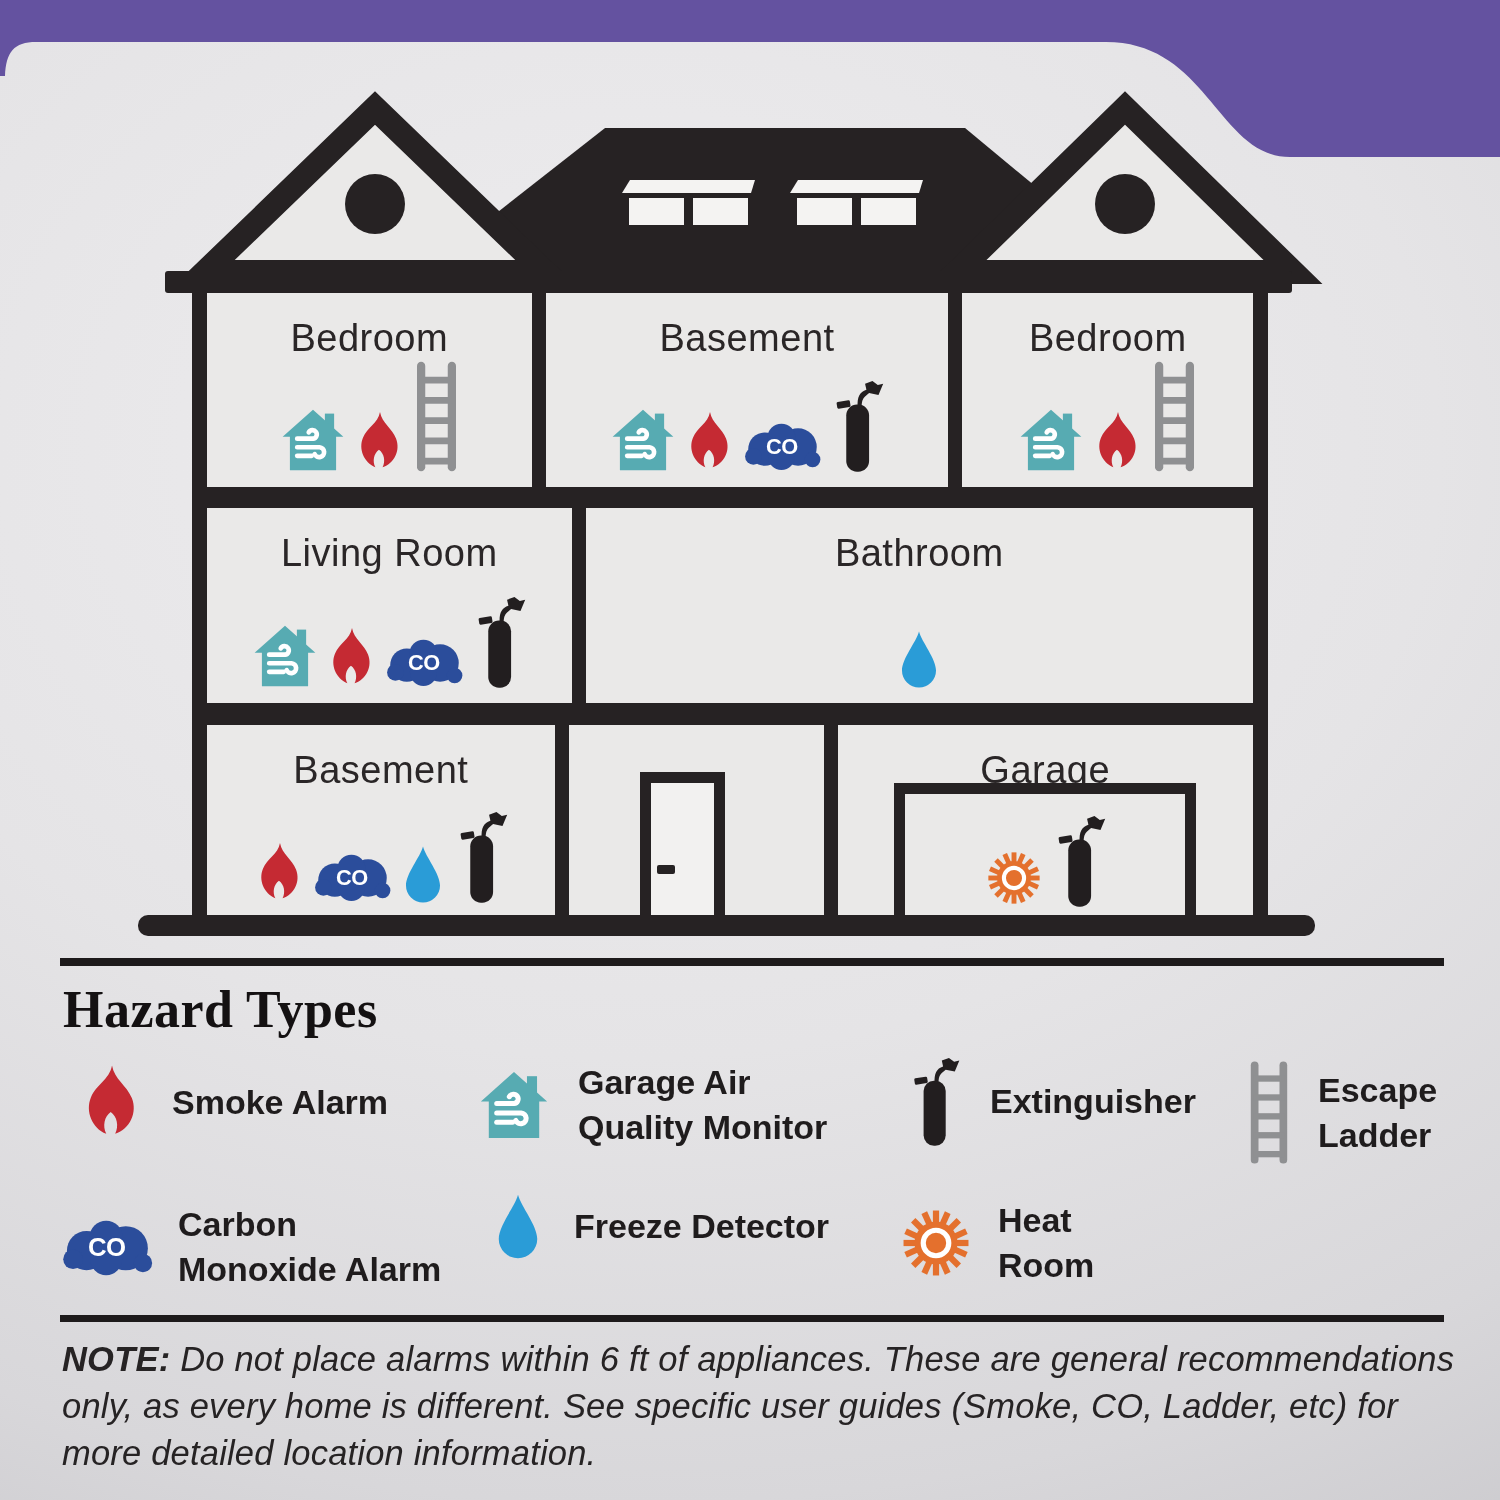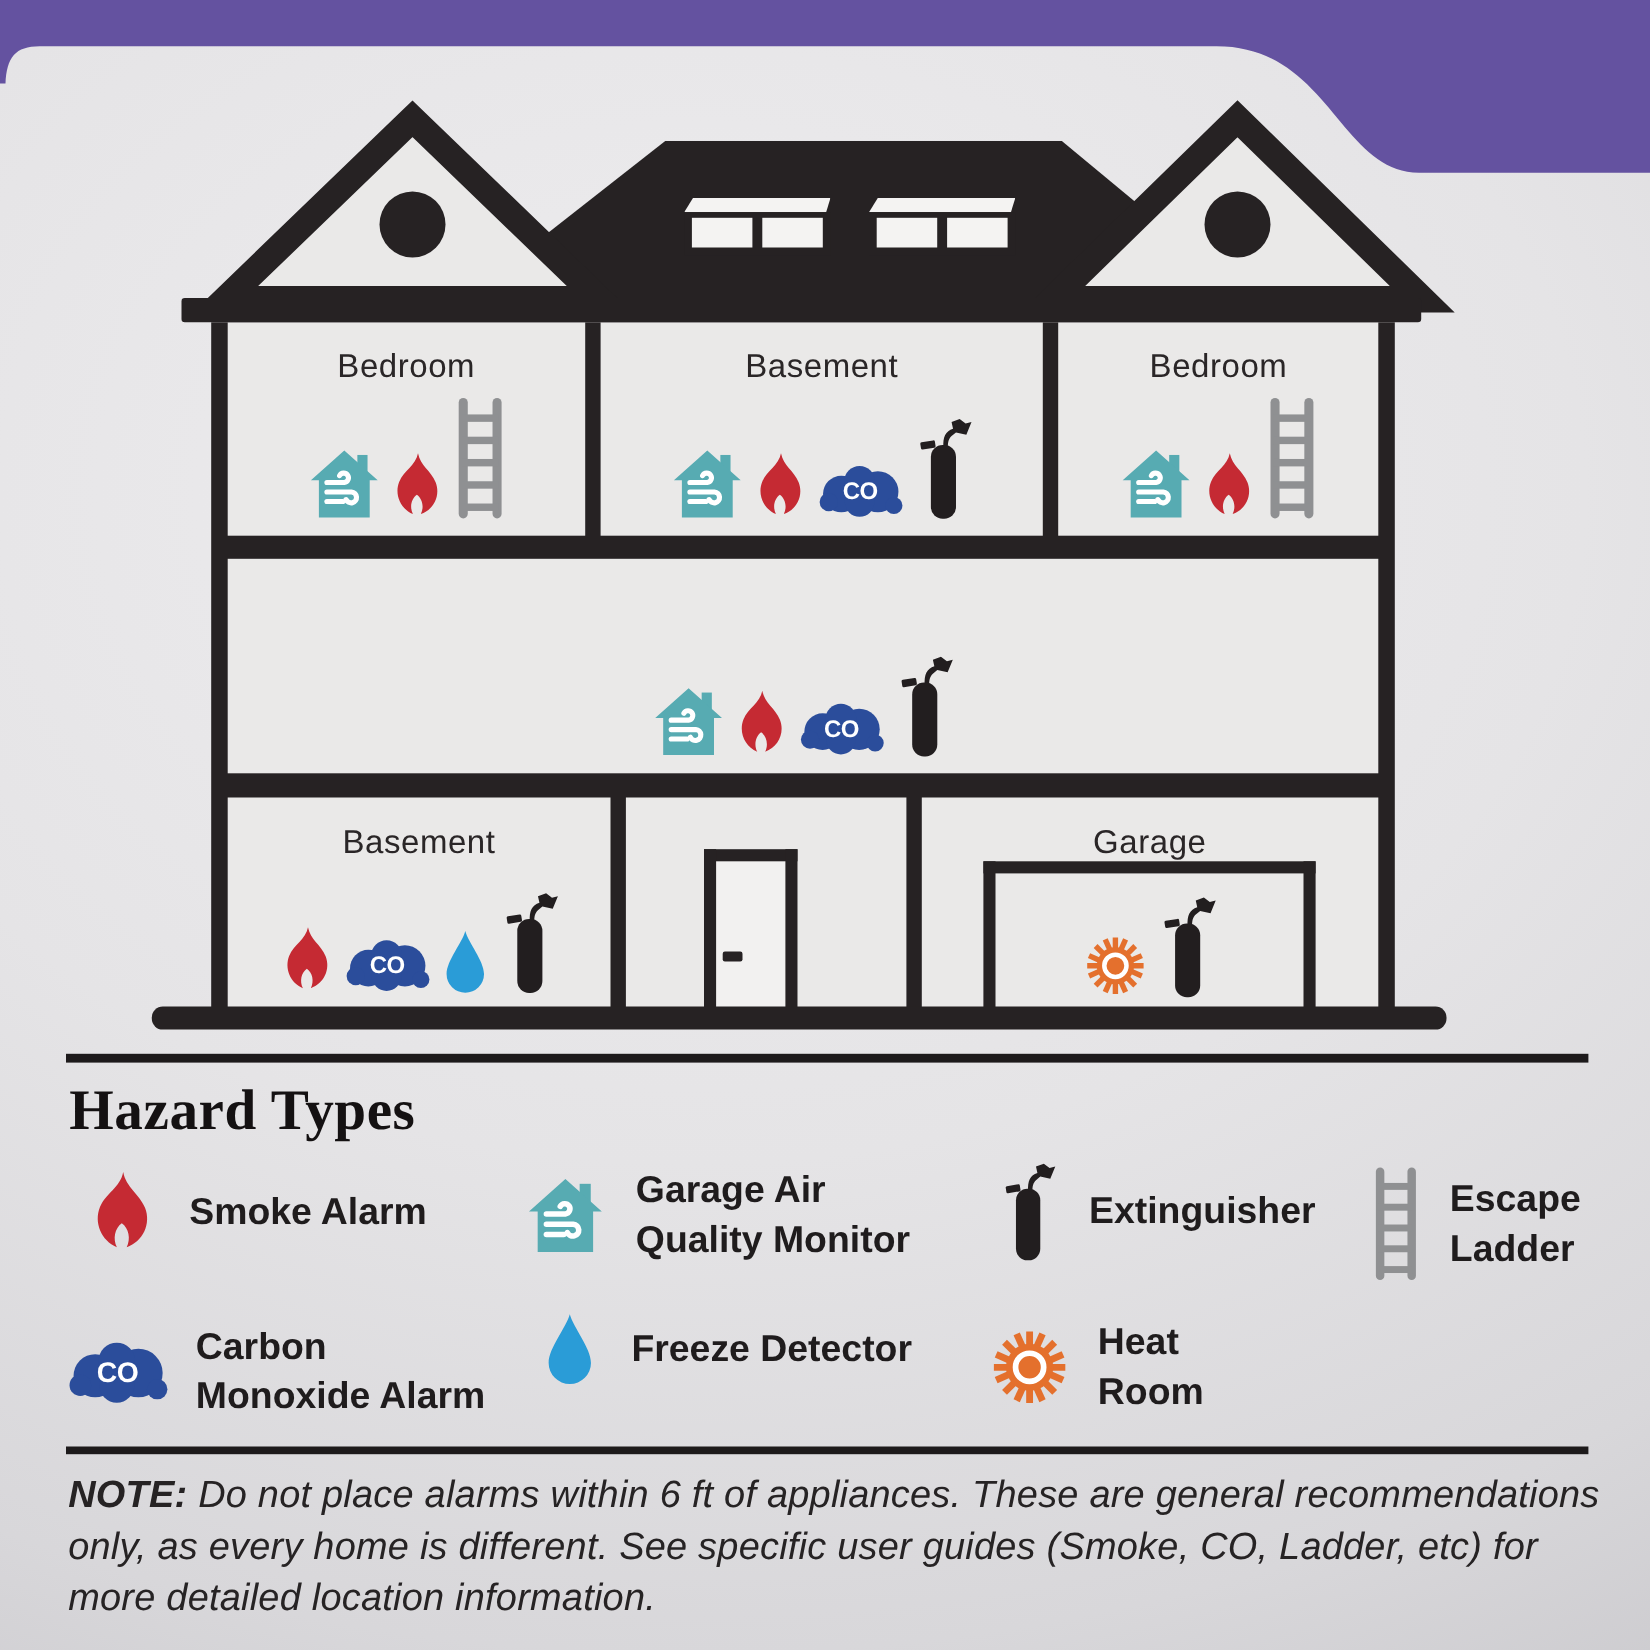--- a/index.html
+++ b/index.html
@@ -19,21 +19,21 @@
   .eave-bar{position:absolute;left:165px;top:271px;width:1127px;height:22px;background:#262223;border-radius:3px;z-index:5;}
   .house-body{position:absolute;left:192px;top:293px;width:1076px;height:625px;background:#262223;z-index:2;}
   .floor{display:flex;gap:14px;padding:0 15px;}
   .floor-a{height:194px;margin-bottom:21px;}
   .floor-b{height:195px;margin-bottom:22px;}
   .floor-c{height:193px;}
   .floor-a .room:nth-child(1){flex:324 1 0;} .floor-a .room:nth-child(2){flex:402 1 0;} .floor-a .room:nth-child(3){flex:290 1 0;}
   .floor-b .room:nth-child(1){flex:290 1 0;} .floor-b .room:nth-child(2){flex:531 1 0;} .floor-b .room:nth-child(3){flex:195 1 0;}
   .floor-c .room:nth-child(1){flex:344 1 0;} .floor-c .room:nth-child(2){flex:252 1 0;} .floor-c .room:nth-child(3){flex:411 1 0;}
   .room{position:relative;background:#eae9e8;}
-  .room-label{position:absolute;top:24px;left:0;right:0;text-align:center;font-size:30px;color:#2a2627;letter-spacing:.5px;}
+  .room-label{position:absolute;top:24px;left:0;right:0;text-align:center;font-size:38px;color:#2a2627;letter-spacing:.5px;}
   .room-icons{position:absolute;bottom:14px;left:0;right:0;display:flex;justify-content:center;align-items:flex-end;gap:8px;}
   .front-door{position:absolute;left:71px;width:85px;top:47px;bottom:0;background:#f2f1f0;
               border:11px solid #262223;border-bottom:none;box-sizing:border-box;}
   .door-handle{position:absolute;left:6px;top:82px;width:18px;height:9px;background:#262223;border-radius:2px;}
   .garage-door{position:absolute;left:56px;right:57px;top:58px;bottom:0;background:#eae9e8;
                border:11px solid #262223;border-bottom:none;box-sizing:border-box;}
   .garage-door .room-icons{bottom:10px;}
   .ground-bar{position:absolute;left:138px;top:915px;width:1177px;height:21px;background:#262223;border-radius:10px;z-index:5;}
   
   .room-icons .icon-air-quality-monitor{width:66px;height:66px;}
@@ -219,32 +219,41 @@
                 <use href="#sym-smoke-alarm"></use>
               </svg>
               <svg class="icon icon-escape-ladder">
                 <use href="#sym-escape-ladder"></use>
               </svg>
             </div>
           </div>
         </div>
       <div class="floor floor-b">
           <div class="room room-type-room">
+            <div class="room-label">Living Room</div>
             <div class="room-icons">
               <svg class="icon icon-air-quality-monitor">
                 <use href="#sym-air-quality-monitor"></use>
               </svg>
               <svg class="icon icon-smoke-alarm">
                 <use href="#sym-smoke-alarm"></use>
               </svg>
               <svg class="icon icon-co-alarm">
                 <use href="#sym-co-alarm"></use>
               </svg>
               <svg class="icon icon-fire-extinguisher">
                 <use href="#sym-fire-extinguisher"></use>
+              </svg>
+            </div>
+          </div>
+          <div class="room room-type-room">
+            <div class="room-label">Bathroom</div>
+            <div class="room-icons">
+              <svg class="icon icon-water-detector">
+                <use href="#sym-water-detector"></use>
               </svg>
             </div>
           </div>
         </div>
       <div class="floor floor-c">
           <div class="room room-type-room">
             <div class="room-label">Basement</div>
             <div class="room-icons">
               <svg class="icon icon-smoke-alarm">
                 <use href="#sym-smoke-alarm"></use>

